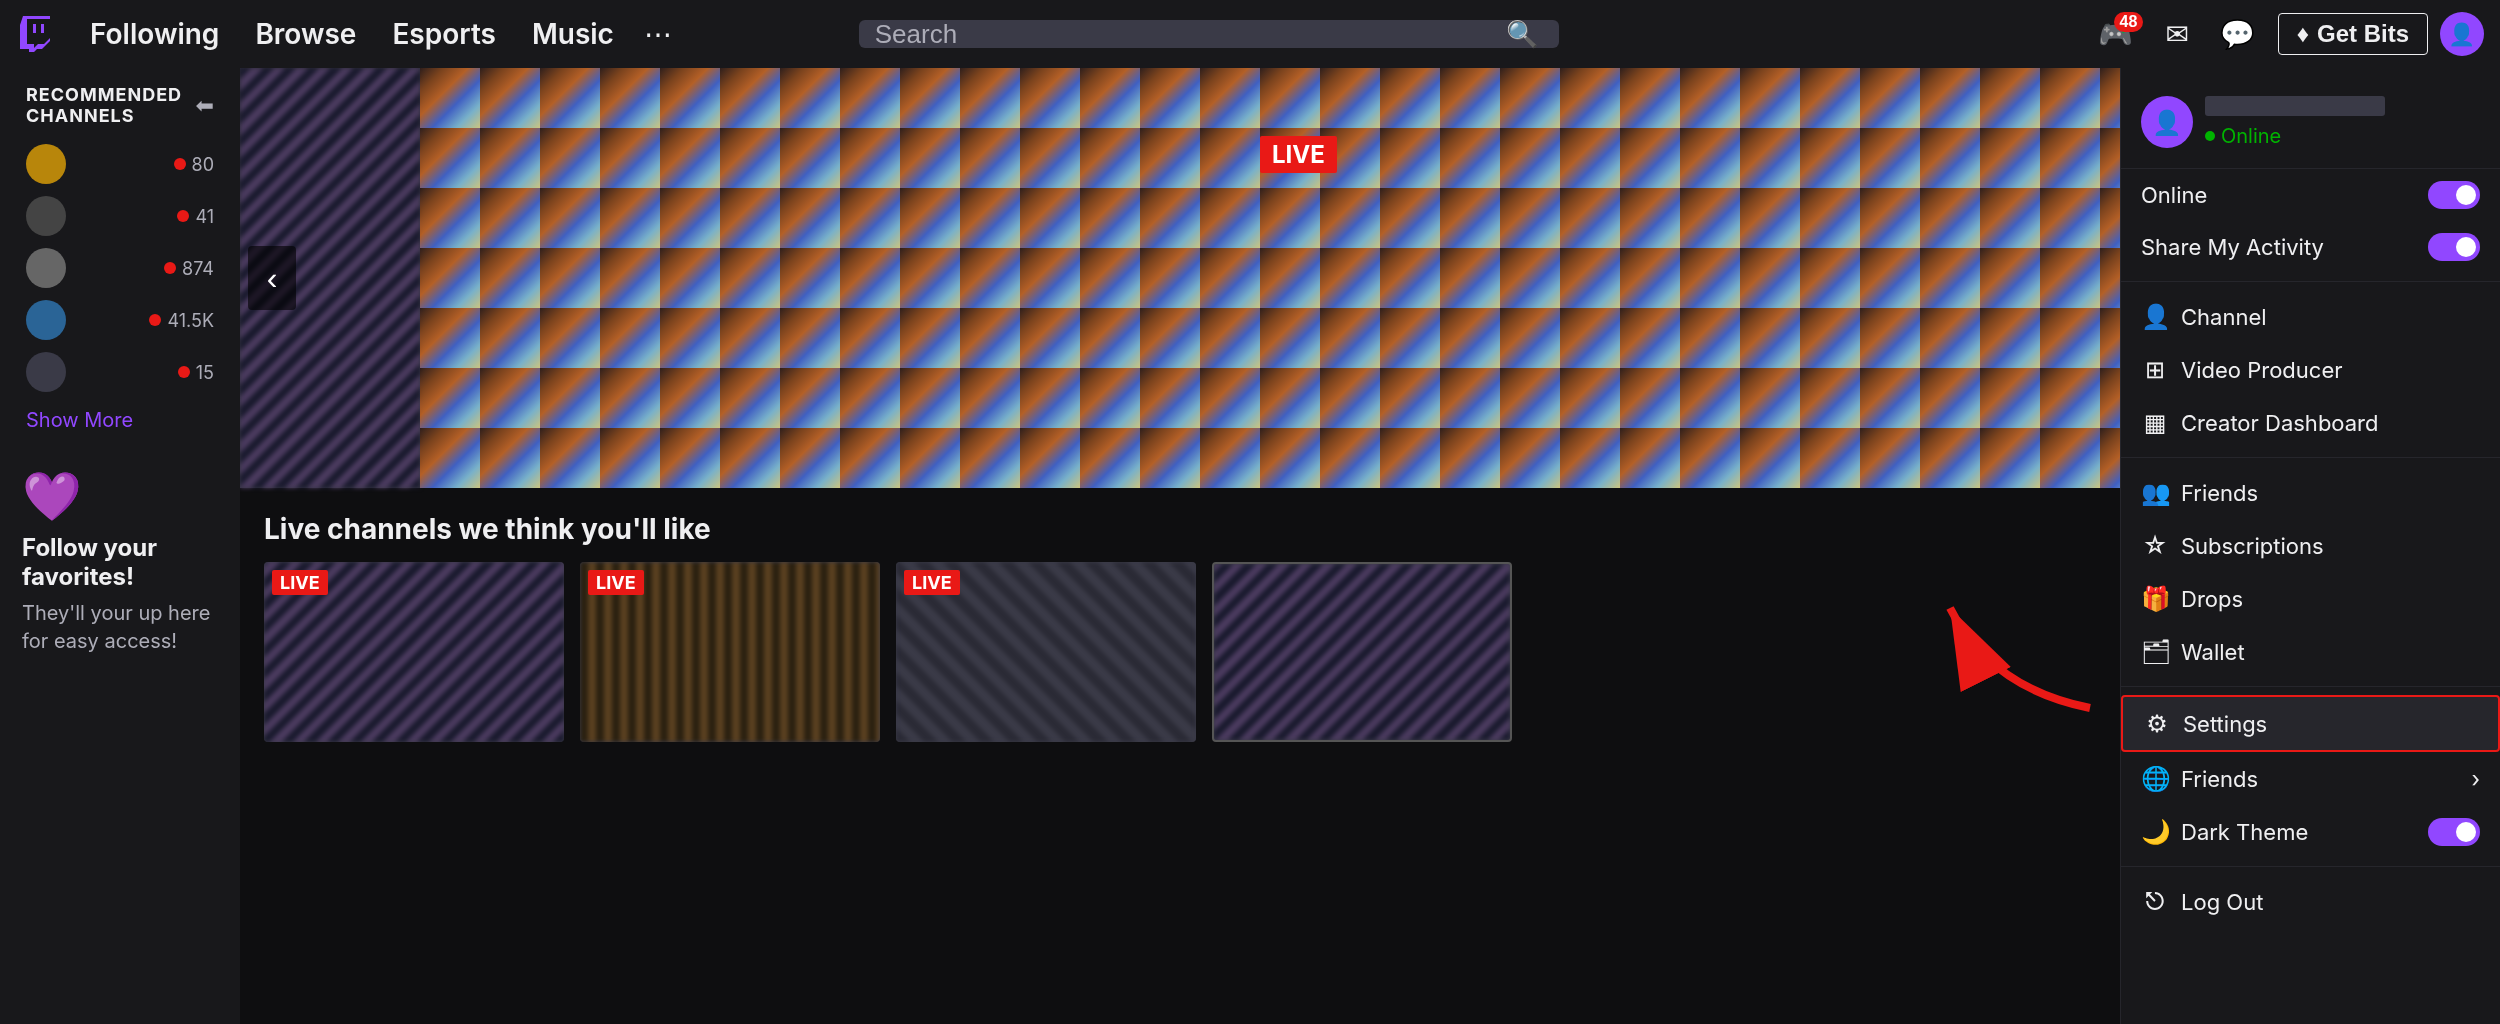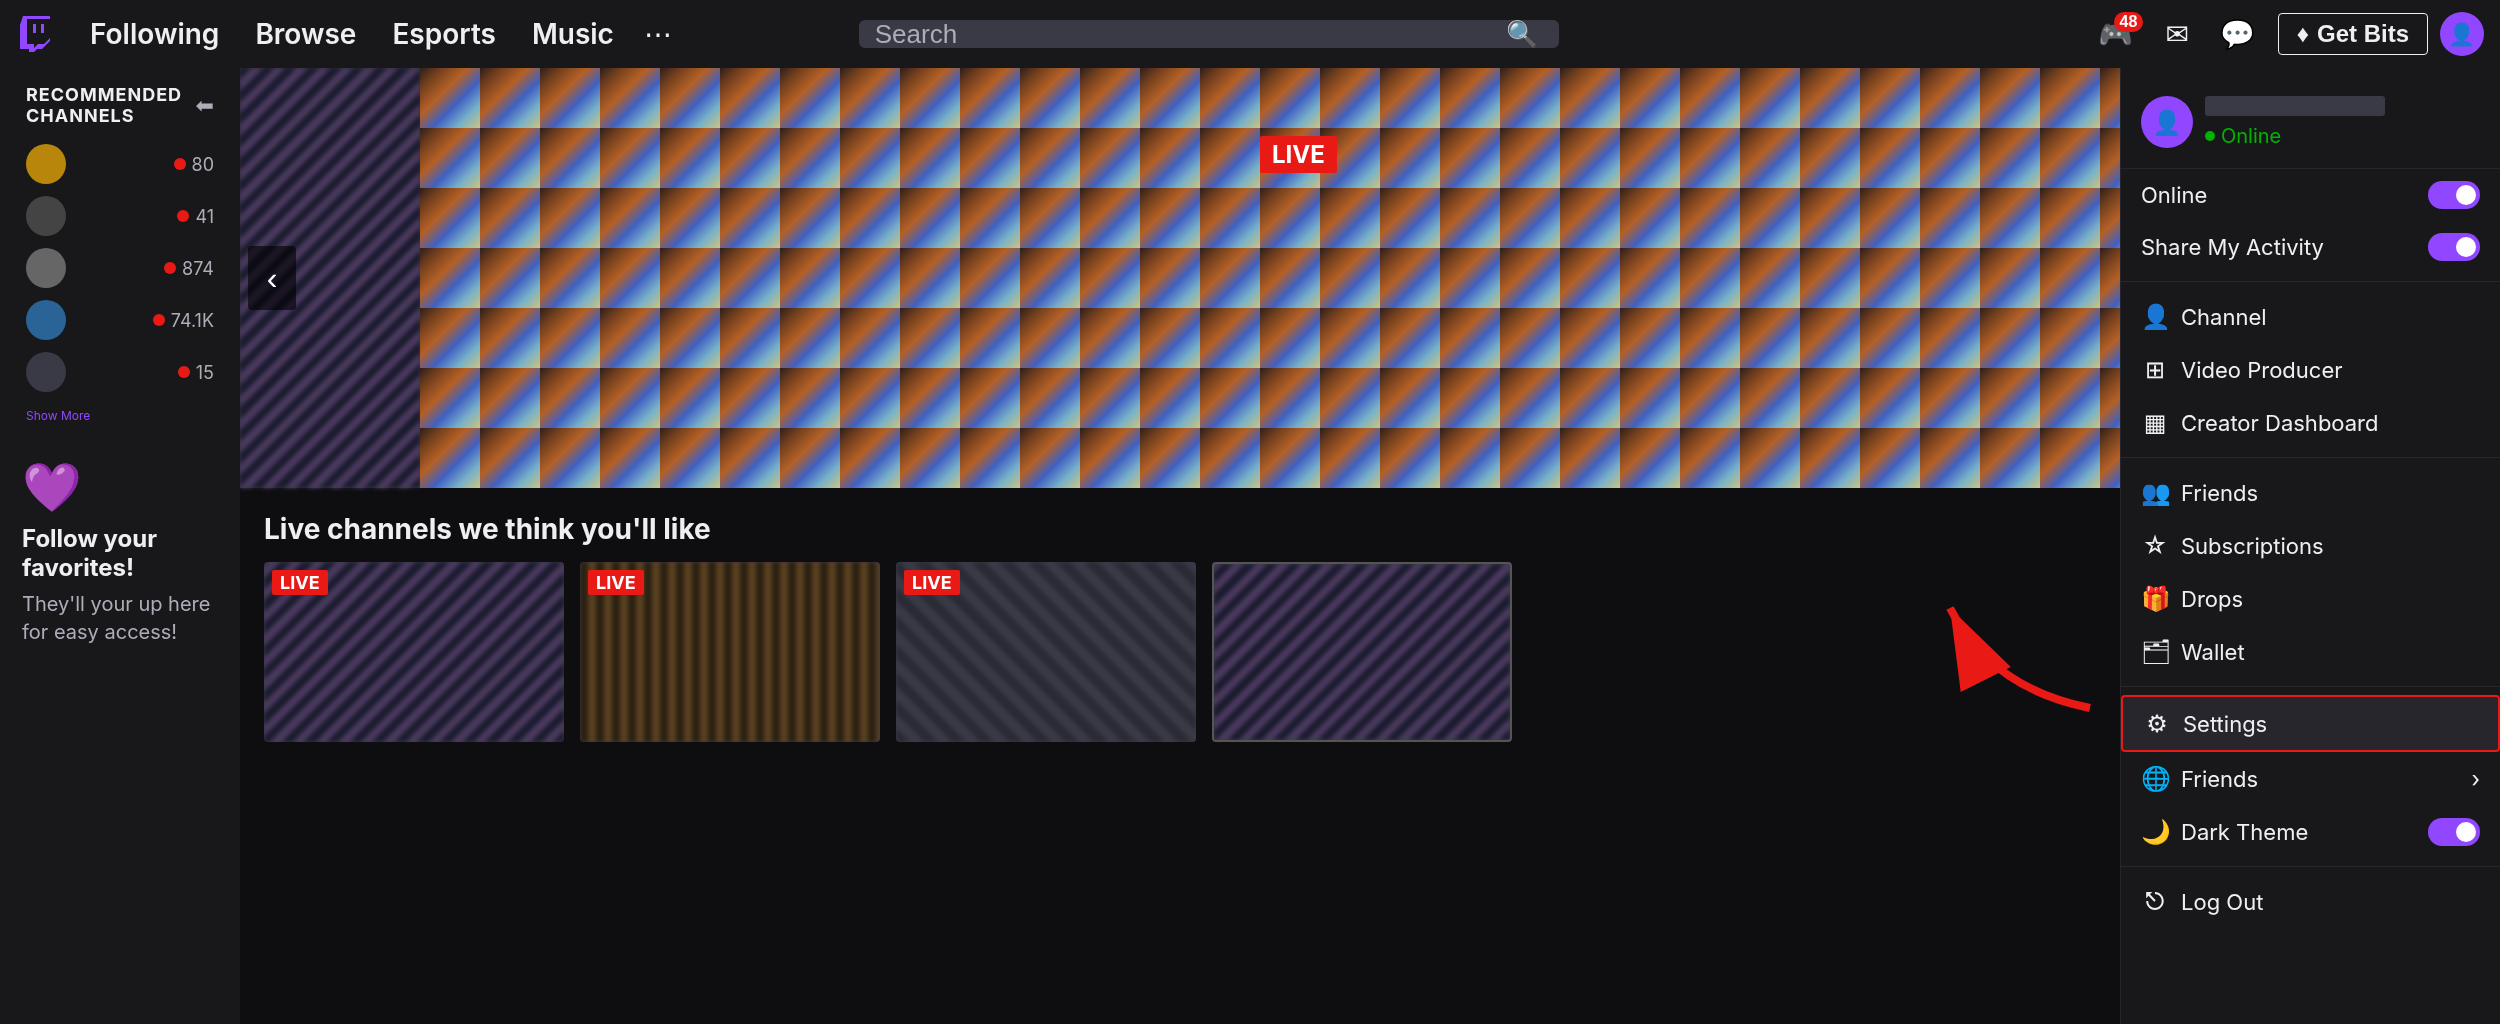--- a/index.html
+++ b/index.html
@@ -197,21 +197,21 @@
       border-radius: 50%;
       background: #e91916;
       flex-shrink: 0;
     }
     .viewer-count {
       font-size: 18px;
       color: #adadb8;
     }
     .show-more {
       color: #9147ff;
-      font-size: 12px;
+      font-size: 20px;
       padding: 10px 16px;
       cursor: pointer;
     }
 
     .follow-promo {
       margin: 24px 12px;
       background: #18181b;
     }
     .heart-icon {
       font-size: 48px;
@@ -557,21 +557,21 @@
     <div class="channel-item">
       <div class="channel-avatar" style="background:#666;"></div>
       <span class="channel-name"></span>
       <span class="live-dot"></span>
       <span class="viewer-count">874</span>
     </div>
     <div class="channel-item">
       <div class="channel-avatar" style="background:#2a6496;"></div>
       <span class="channel-name"></span>
       <span class="live-dot"></span>
-      <span class="viewer-count">74.1K</span>
+      <span class="viewer-count">41.5K</span>
     </div>
     <div class="channel-item">
       <div class="channel-avatar" style="background:#3a3a47;"></div>
       <span class="channel-name"></span>
       <span class="live-dot"></span>
       <span class="viewer-count">15</span>
     </div>
 
     <div class="show-more">Show More</div>
 

